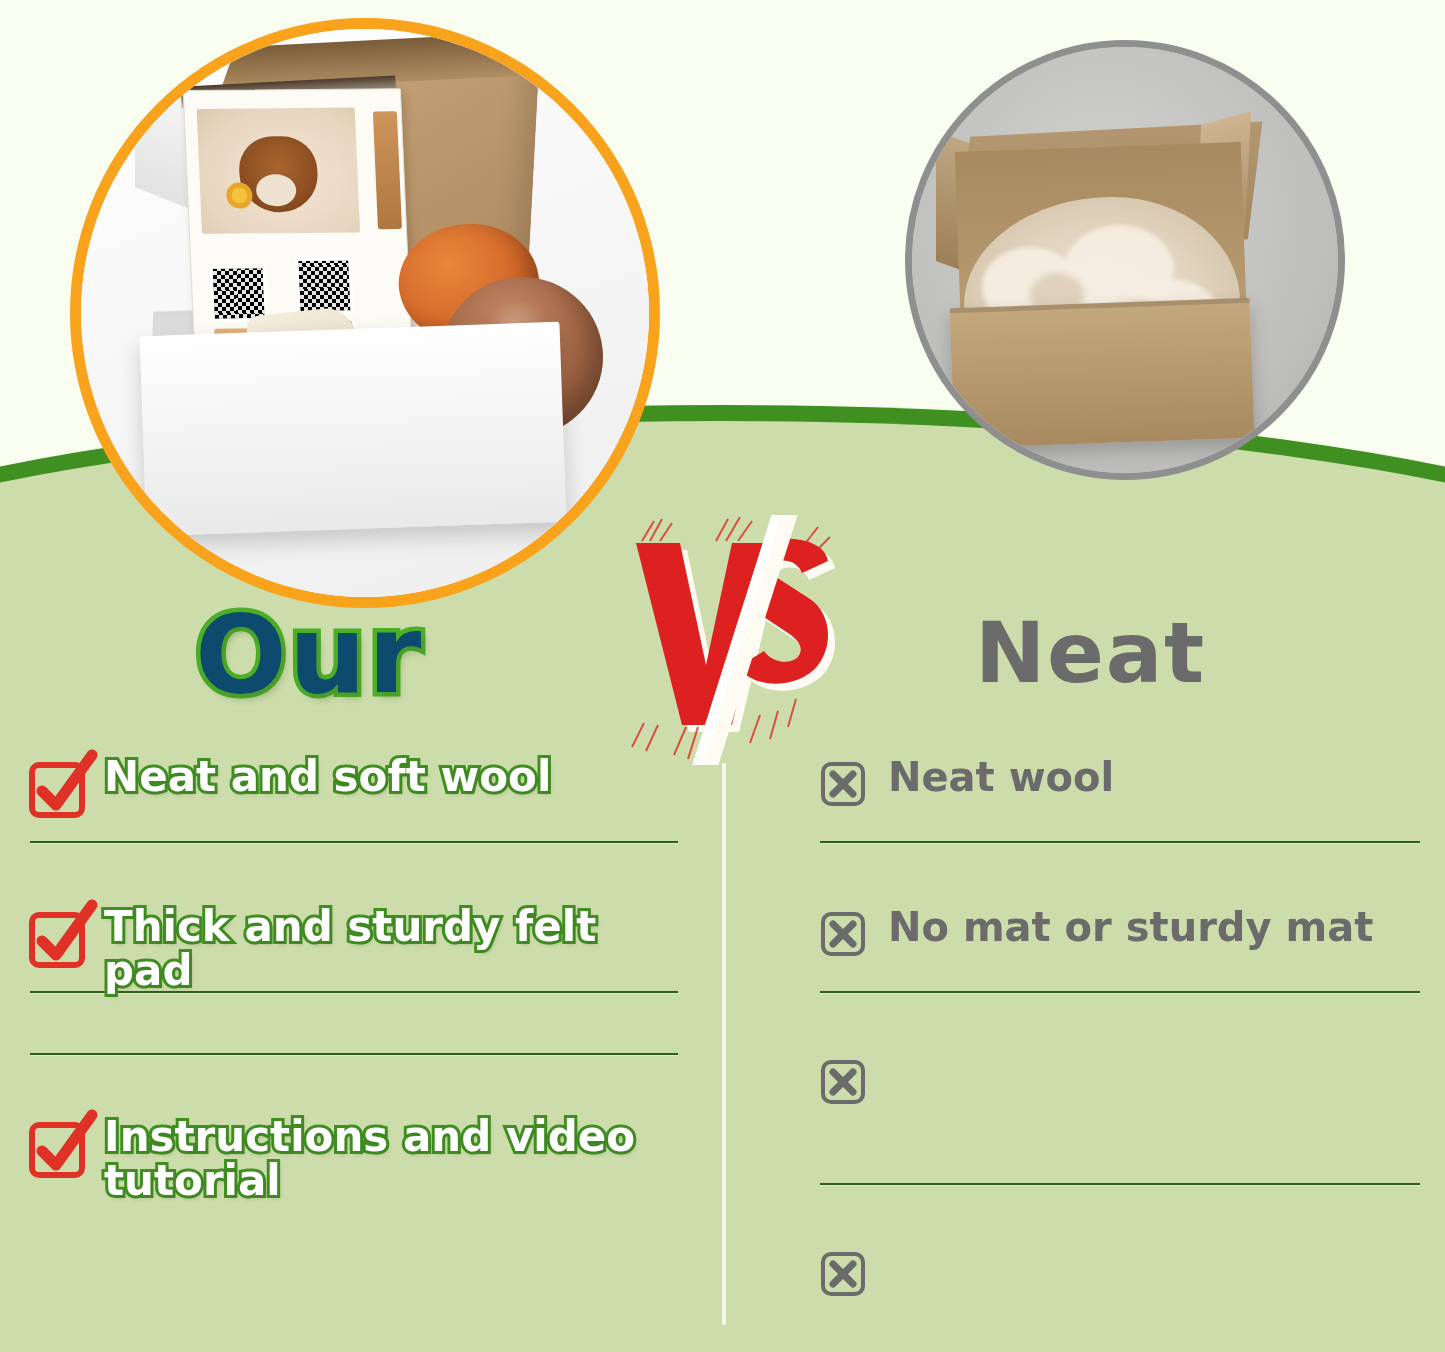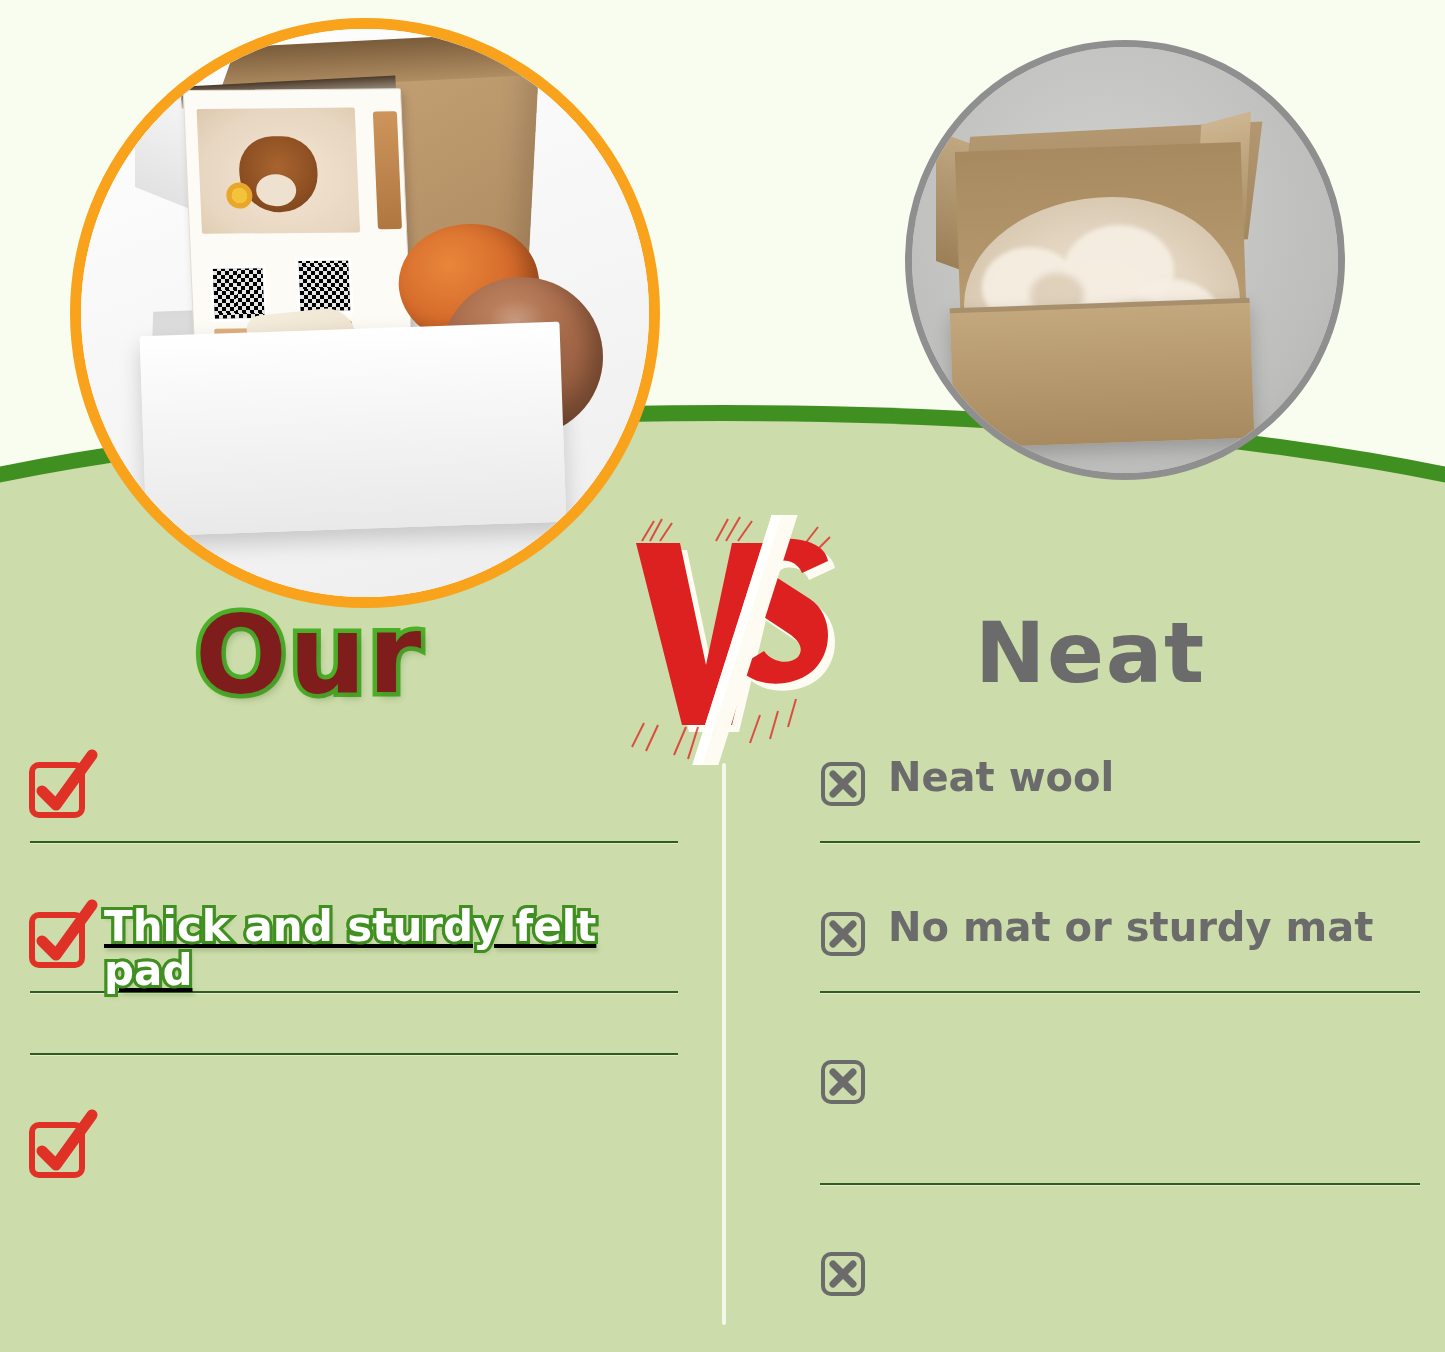--- a/index.html
+++ b/index.html
@@ -267,21 +267,21 @@
   
   .heading{
     position:absolute;
     font-weight:bold;
     white-space:nowrap;
     letter-spacing:.02em;
   }
   .heading-our{
     left:195px; top:592px;
     font-size:108px;
-    color:#7f1d1d;
+    color:#0c4a6e;
     -webkit-text-stroke:9px #4caf28;
     paint-order:stroke fill;
     text-shadow:4px 6px 6px rgba(70,110,40,.30);
     font-family:"DejaVu Sans", sans-serif;
   }
   .heading-other{
     left:975px; top:604px;
     font-size:84px;
     color:#6b6b6b;
     font-family:"DejaVu Sans", sans-serif;
@@ -303,21 +303,21 @@
     align-items:flex-start;
     gap:22px;
   }
   .row-sep{
     height:2px;
     background:#2f5e1c;
     margin:0;
     box-shadow:0 1px 0 rgba(255,255,255,.45);
   }
   .col-left .r0{height:86px;}
-  .col-left .r1{height:86px;text-decoration:underline;}
+  .col-left .r1{height:86px;}
   .col-left .r2{height:130px;}
   .col-left .r3{height:130px;}
   .col-right .r0{height:86px;}
   .col-right .r1{height:86px;}
   .col-right .r2{height:130px;}
   .col-right .r3{height:130px;}
   .spacer-a{height:62px;}
   .spacer-b{height:60px;}
 
   
@@ -486,20 +486,21 @@
 
   <div class="col col-left">
 
     <div class="row r0">
       <span class="check-icon">
         <svg viewBox="0 0 74 74">
           <rect x="6" y="18" width="50" height="50" rx="7" ry="7" fill="none" stroke="#e03127" stroke-width="6"></rect>
           <path d="M16 44 L30 58 L66 8" fill="none" stroke="#e03127" stroke-width="11" stroke-linecap="round" stroke-linejoin="round"></path>
         </svg>
       </span>
+      <span class="feat-label">Neat and soft wool</span>
     </div>
     <div class="row-sep"></div>
     <div class="spacer-a"></div>
 
     <div class="row r1">
       <span class="check-icon">
         <svg viewBox="0 0 74 74">
           <rect x="6" y="18" width="50" height="50" rx="7" ry="7" fill="none" stroke="#e03127" stroke-width="6"></rect>
           <path d="M16 44 L30 58 L66 8" fill="none" stroke="#e03127" stroke-width="11" stroke-linecap="round" stroke-linejoin="round"></path>
         </svg>
@@ -512,20 +513,21 @@
     <div class="row-sep"></div>
     <div class="spacer-b"></div>
 
     <div class="row r3">
       <span class="check-icon">
         <svg viewBox="0 0 74 74">
           <rect x="6" y="18" width="50" height="50" rx="7" ry="7" fill="none" stroke="#e03127" stroke-width="6"></rect>
           <path d="M16 44 L30 58 L66 8" fill="none" stroke="#e03127" stroke-width="11" stroke-linecap="round" stroke-linejoin="round"></path>
         </svg>
       </span>
+      <span class="feat-label">Instructions and video tutorial</span>
     </div>
 
   </div>
 
   <div class="col col-right">
 
     <div class="row r0">
       <span class="x-icon">
         <svg viewBox="0 0 46 46">
           <rect x="3" y="3" width="40" height="40" rx="8" ry="8" fill="none" stroke="#6b6b6b" stroke-width="4"></rect>

